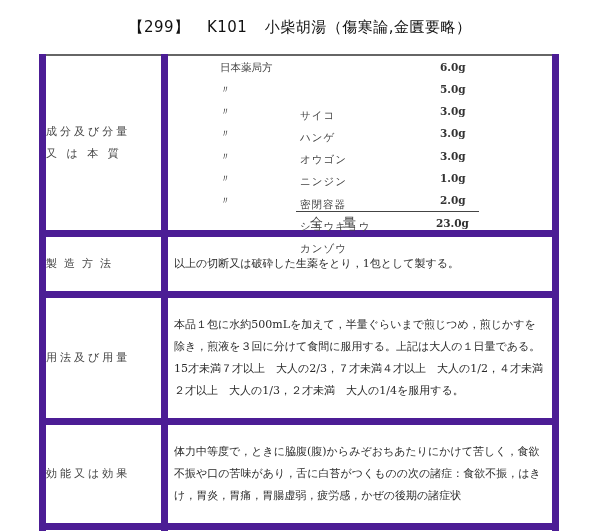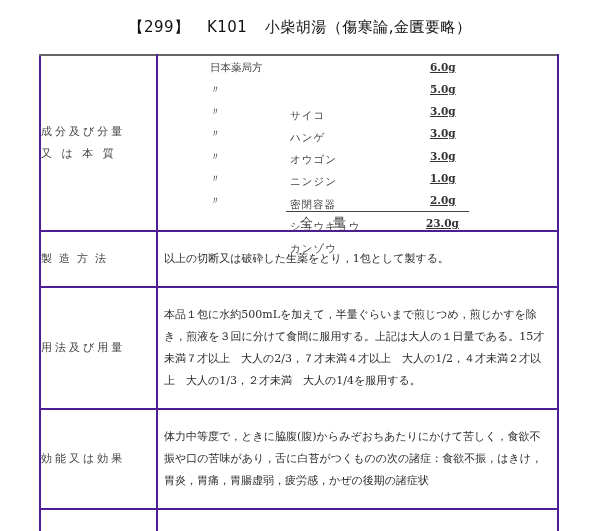--- a/index.html
+++ b/index.html
@@ -16,21 +16,21 @@
   }
   .title span { margin: 0 6px; }
   table.mono {
     position: absolute; left: 39px; top: 54px;
     width: 520px;
     border-collapse: collapse;
     font-size: 11px;
     table-layout: fixed;
   }
   table.mono td {
-    border: 2px solid #4c1d95;
+    border: 7px solid #4c1d95;
     padding: 0;
     vertical-align: middle;
   }
   table.mono tr:first-child td { border-top: 2px solid #666; }
   td.label {
     width: 115px;
     text-align: left;
     color: #444;
     line-height: 22px;
   }
@@ -42,21 +42,21 @@
   .label-spread { letter-spacing: 7px; }
   .label-wide { letter-spacing: 3px; }
   .ing {
     position: relative; height: 174px;
   }
   .ing-row {
     position: absolute; left: 0; height: 20px; line-height: 20px; width: 100%;
   }
   .ing-src { position: absolute; left: 52px; width: 70px; text-align: left; font-size: 10.5px; color: #444; }
   .ing-name { position: absolute; left: 132px; font-size: 10.5px; color: #444; letter-spacing: 1px; margin-top: 48px; }
-  .ing-amt { position: absolute; left: 272px; font-size: 10.5px; font-weight: bold; color: #333; text-decoration: underline; }
+  .ing-amt { position: absolute; left: 272px; font-size: 10.5px; font-weight: bold; color: #333; }
   .ing-rule {
     position: absolute; left: 128px; width: 183px; top: 155px;
     border-top: 1px solid #444; height: 0;
   }
   .ing-total-label { position: absolute; left: 142px; font-size: 13px; color: #444; text-align: right; }
   .ing-total-label span + span { margin-left: 20px; }
   .row-h22 td { height: 21px; }
   .row-usage td { height: 87px; }
   .row-effect td { height: 64px; }
   .row-storage td { height: 54px; }

